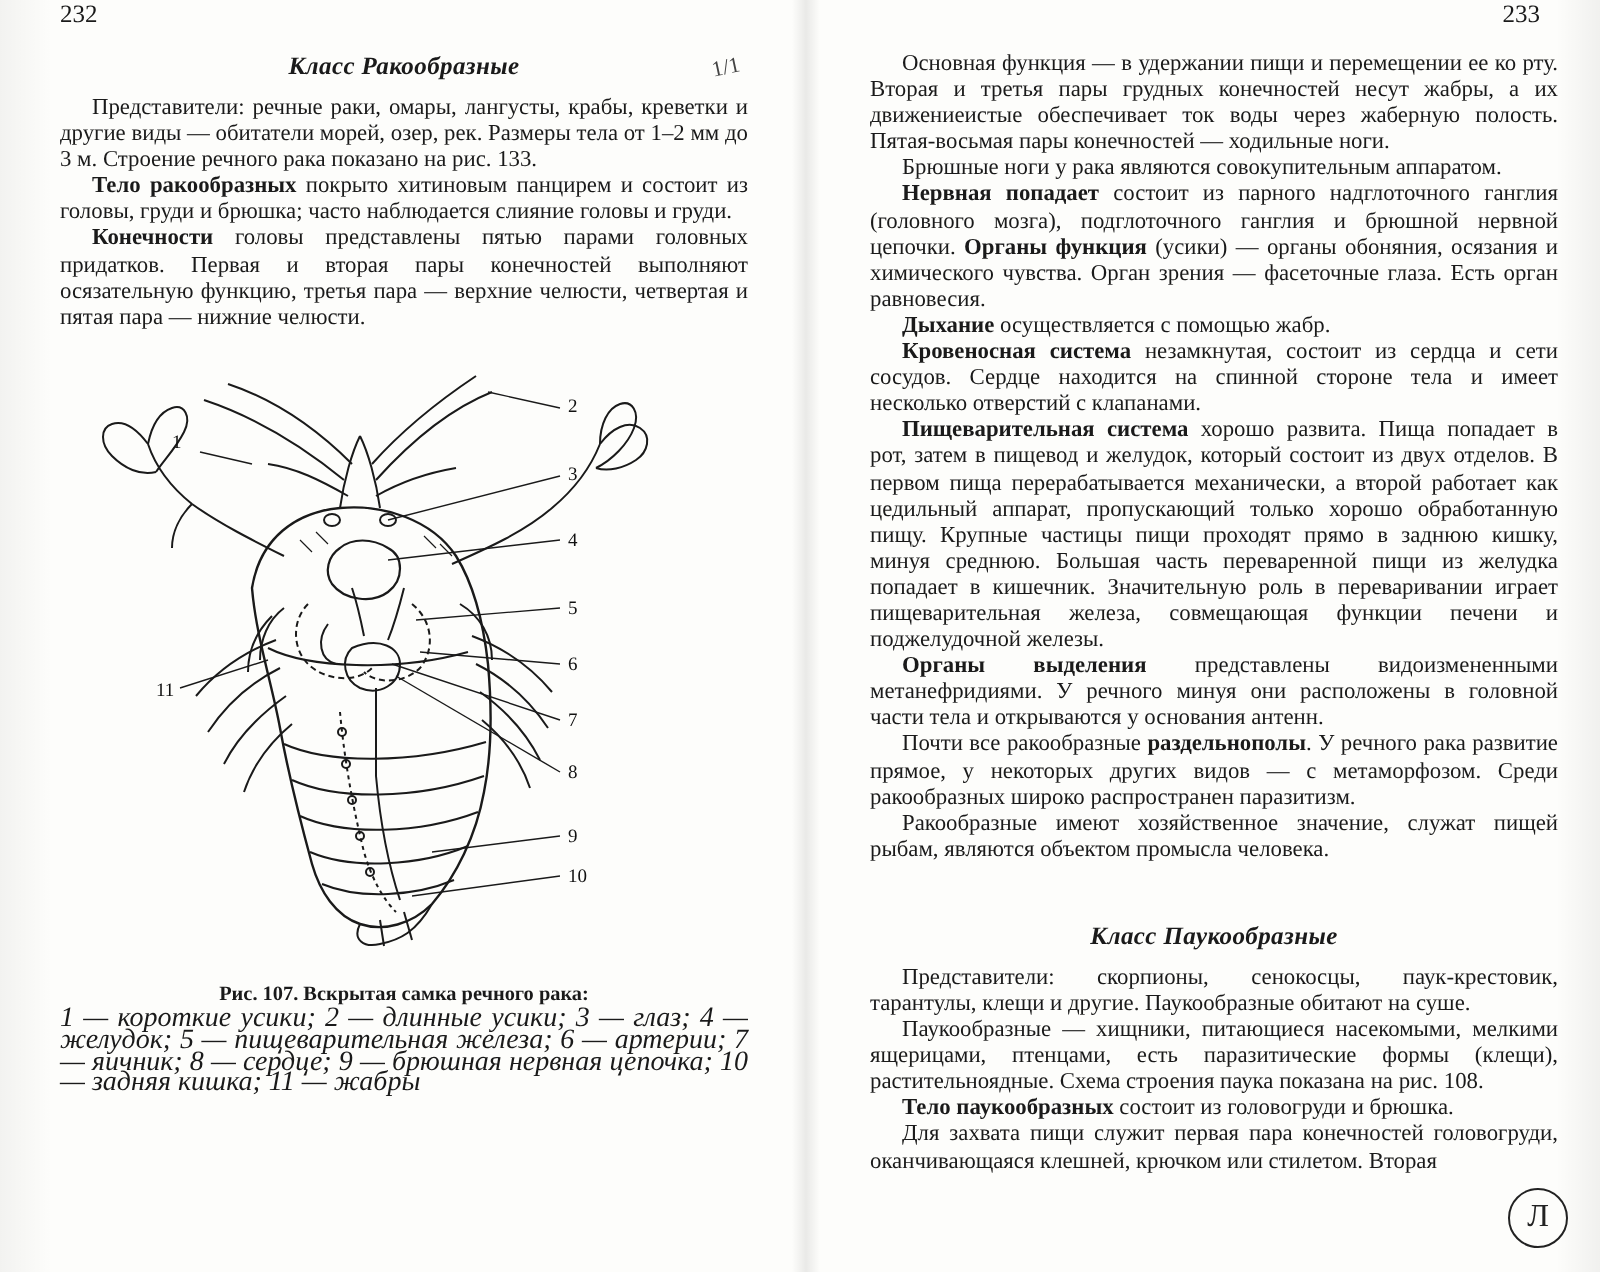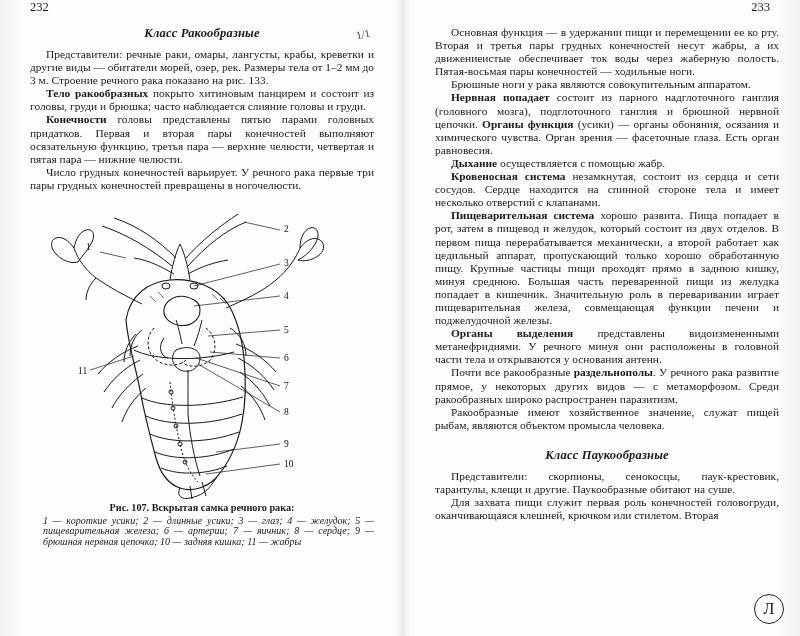--- a/index.html
+++ b/index.html
@@ -55,21 +55,21 @@
 
   .heading {
     text-align: center;
     font-weight: bold;
     font-size: 12.5px;
     font-style: italic;
     margin: 0 0 7px 0;
     letter-spacing: 0.2px;
   }
   .heading-spaced {
-    margin-top: 16px;
+    margin-top: 29px;
   }
   p {
     margin: 0;
     font-size: 11.4px;
     line-height: 13.1px;
     text-align: justify;
     text-indent: 16px;
     hyphens: auto;
   }
   .body-text p + p { margin-top: 0px; }
@@ -82,32 +82,31 @@
   .figure-canvas {
     width: 344px;
     height: 300px;
     position: relative;
   }
   .fig-caption {
     font-size: 10.2px;
     line-height: 11.6px;
     text-align: center;
     text-indent: 0;
-    margin-top: 2px;
+    margin-top: 18px;
     font-weight: bold;
   }
   .fig-caption .capnum { font-weight: bold; }
   .fig-legend {
-    font-size: 10px;
+    font-size: 14px;
     line-height: 10.6px;
     text-align: justify;
     text-indent: 0;
     font-style: italic;
     margin-top: 2px;
-    margin-left: 13px;
   }
   .corner-mark {
     position: absolute;
     right: 4px;
     top: 2px;
     font-size: 11px;
     color: #444;
     font-family: "Liberation Serif", serif;
     transform: rotate(-12deg);
   }
@@ -145,21 +144,20 @@
 
   <div class="col col-left">
     <div class="corner-mark">1/1</div>
 
     <h2 class="heading">Класс Ракообразные</h2>
 
     <div class="body-text">
       <p>Представители: речные раки, омары, лангусты, крабы, креветки и другие виды — обитатели морей, озер, рек. Размеры тела от 1–2 мм до 3 м. Строение речного рака показано на рис. 133.</p>
       <p><span class="b">Тело ракообразных</span><span> покрыто хитиновым панцирем и состоит из головы, груди и брюшка; часто наблюдается слияние головы и груди.</span></p>
       <p><span class="b">Конечности</span><span> головы представлены пятью парами головных придатков. Первая и вторая пары конечностей выполняют осязательную функцию, третья пара — верхние челюсти, четвертая и пятая пара — нижние челюсти.</span></p>
-      <p>Число грудных конечностей варьирует. У речного рака первые три пары грудных конечностей превращены в ногочелюсти.</p>
     </div>
 
     <div class="figure-wrap">
       <div class="figure-canvas">
         <svg width="344" height="300" viewBox="0 0 344 300">
           <g fill="none" stroke="#1a1a1a" stroke-width="1">
 
             <path d="M96,120 C100,95 118,82 140,80 C162,78 186,86 198,104 C208,120 212,140 214,158
                      C216,180 216,202 212,222 C208,244 198,264 186,278 C176,288 162,292 150,288
                      C138,284 130,272 126,258 C120,236 114,212 110,190 C106,168 98,144 96,120 Z" stroke-width="1.2"></path>
@@ -285,18 +283,20 @@
       <p><span class="b">Пищеварительная система</span><span> хорошо развита. Пища попадает в рот, затем в пищевод и желудок, который состоит из двух отделов. В первом пища перерабатывается механически, а второй работает как цедильный аппарат, пропускающий только хорошо обработанную пищу. Крупные частицы пищи проходят прямо в заднюю кишку, минуя среднюю. Большая часть переваренной пищи из желудка попадает в кишечник. Значительную роль в переваривании играет пищеварительная железа, совмещающая функции печени и поджелудочной железы.</span></p>
       <p><span class="b">Органы выделения</span><span> представлены видоизмененными метанефридиями. У речного минуя они расположены в головной части тела и открываются у основания антенн.</span></p>
       <p><span>Почти все ракообразные </span><span class="b">раздельнополы</span><span>. У речного рака развитие прямое, у некоторых других видов — с метаморфозом. Среди ракообразных широко распространен паразитизм.</span></p>
       <p>Ракообразные имеют хозяйственное значение, служат пищей рыбам, являются объектом промысла человека.</p>
     </div>
 
     <h2 class="heading heading-spaced">Класс Паукообразные</h2>
 
     <div class="body-text">
       <p>Представители: скорпионы, сенокосцы, паук-крестовик, тарантулы, клещи и другие. Паукообразные обитают на суше.</p>
-      <p>Для захвата пищи служит первая роль конечностей головогруди, оканчивающаяся клешней, крючком или стилетом. Вторая</p>
+      <p>Паукообразные — хищники, питающиеся насекомыми, мелкими ящерицами, птенцами, есть паразитические формы (клещи), растительноядные. Схема строения паука показана на рис. 108.</p>
+      <p><span class="b">Тело паукообразных</span><span> состоит из головогруди и брюшка.</span></p>
+      <p>Для захвата пищи служит первая пара конечностей головогруди, оканчивающаяся клешней, крючком или стилетом. Вторая</p>
     </div>
   </div>
 
   <div class="logo">Л</div>
 </div>
 
 </body></html>

